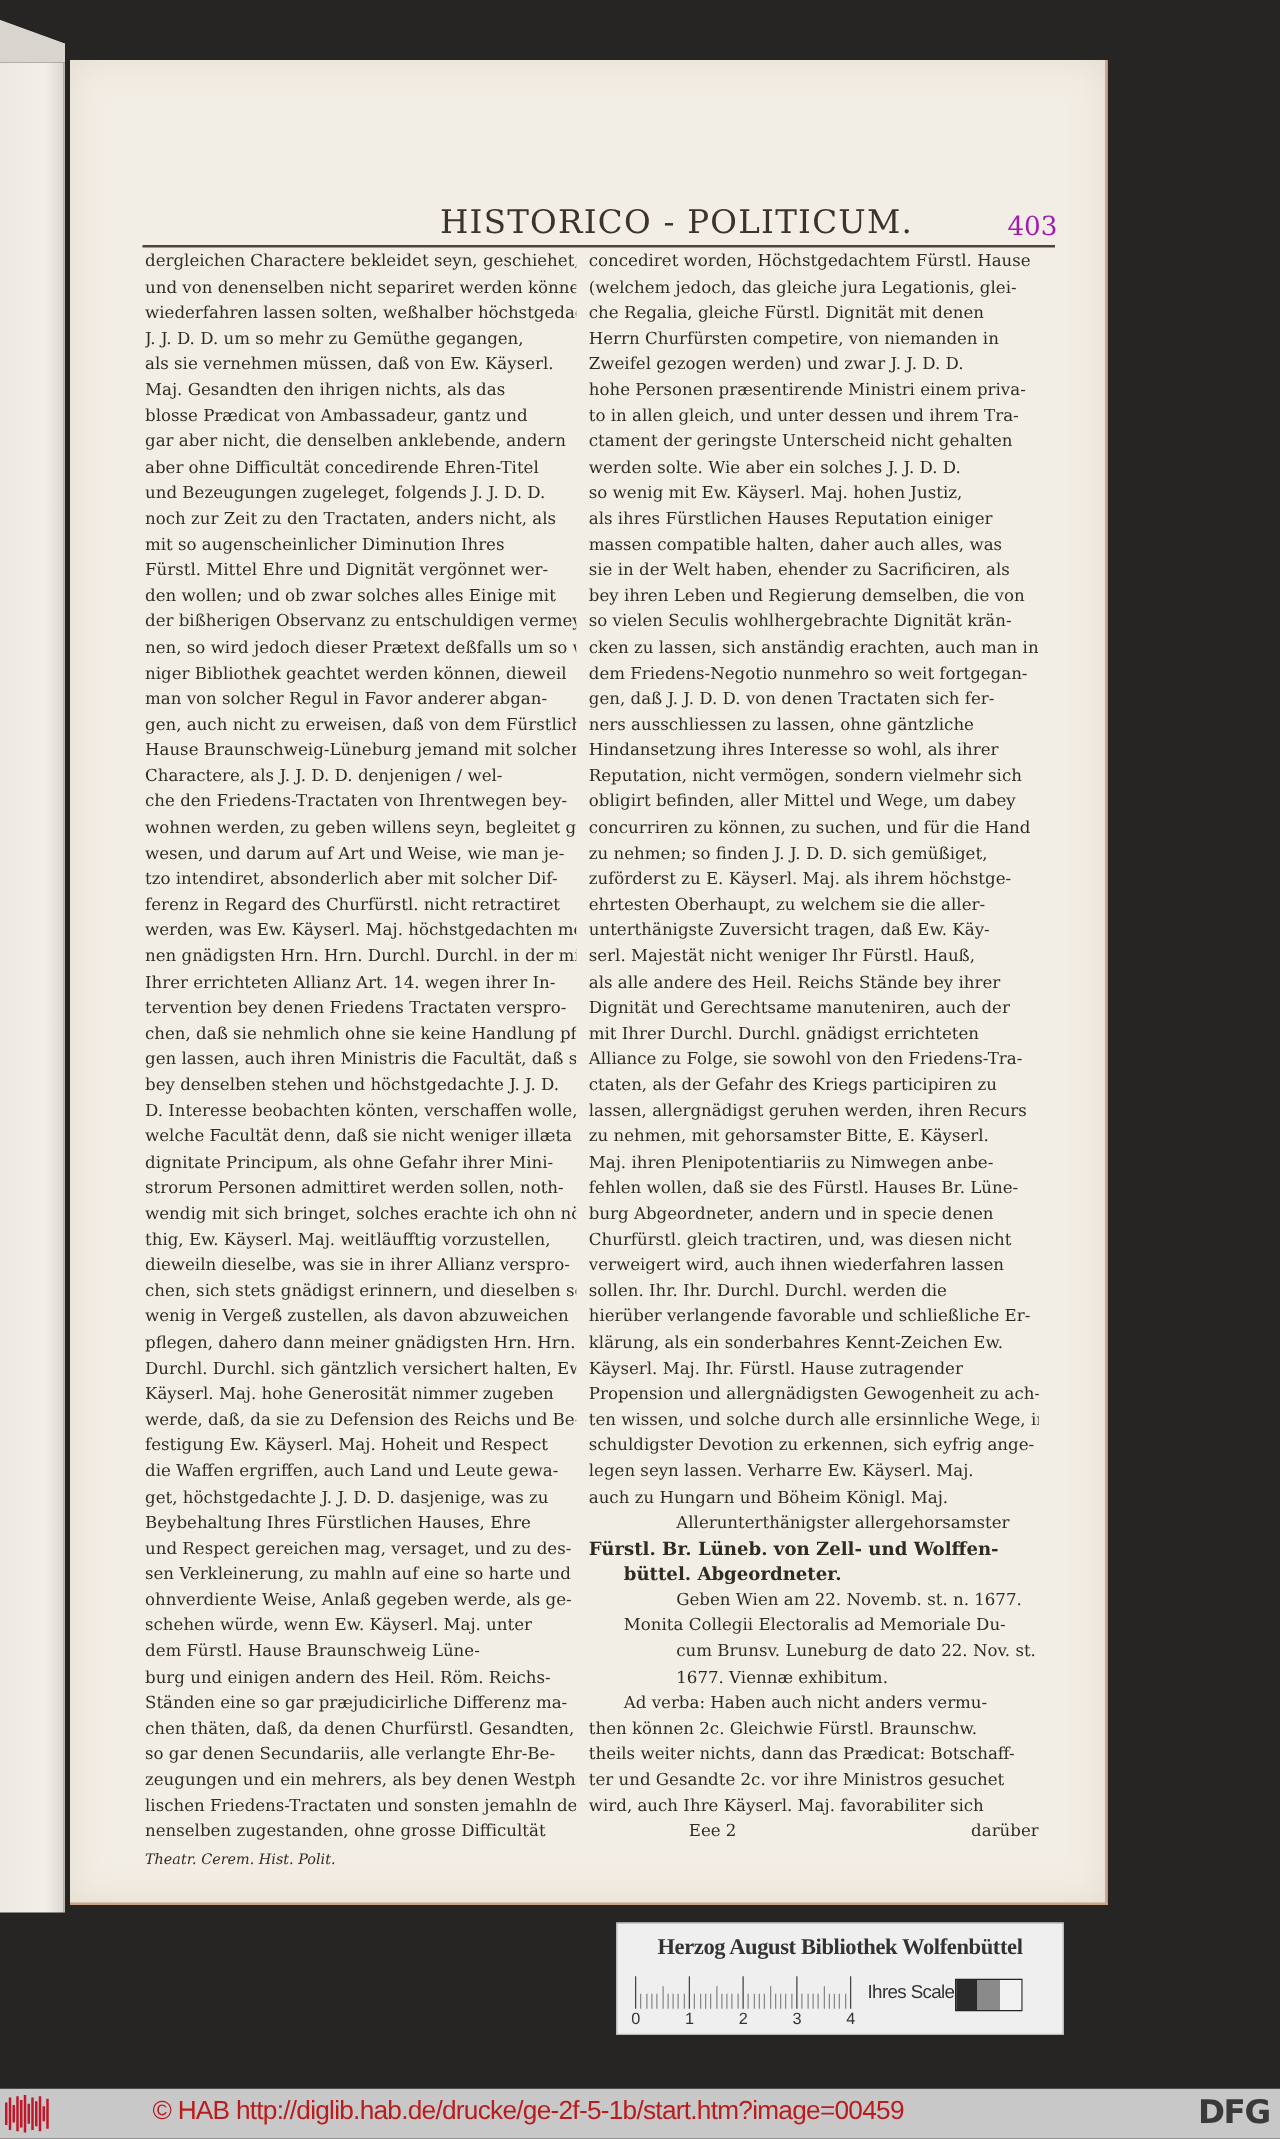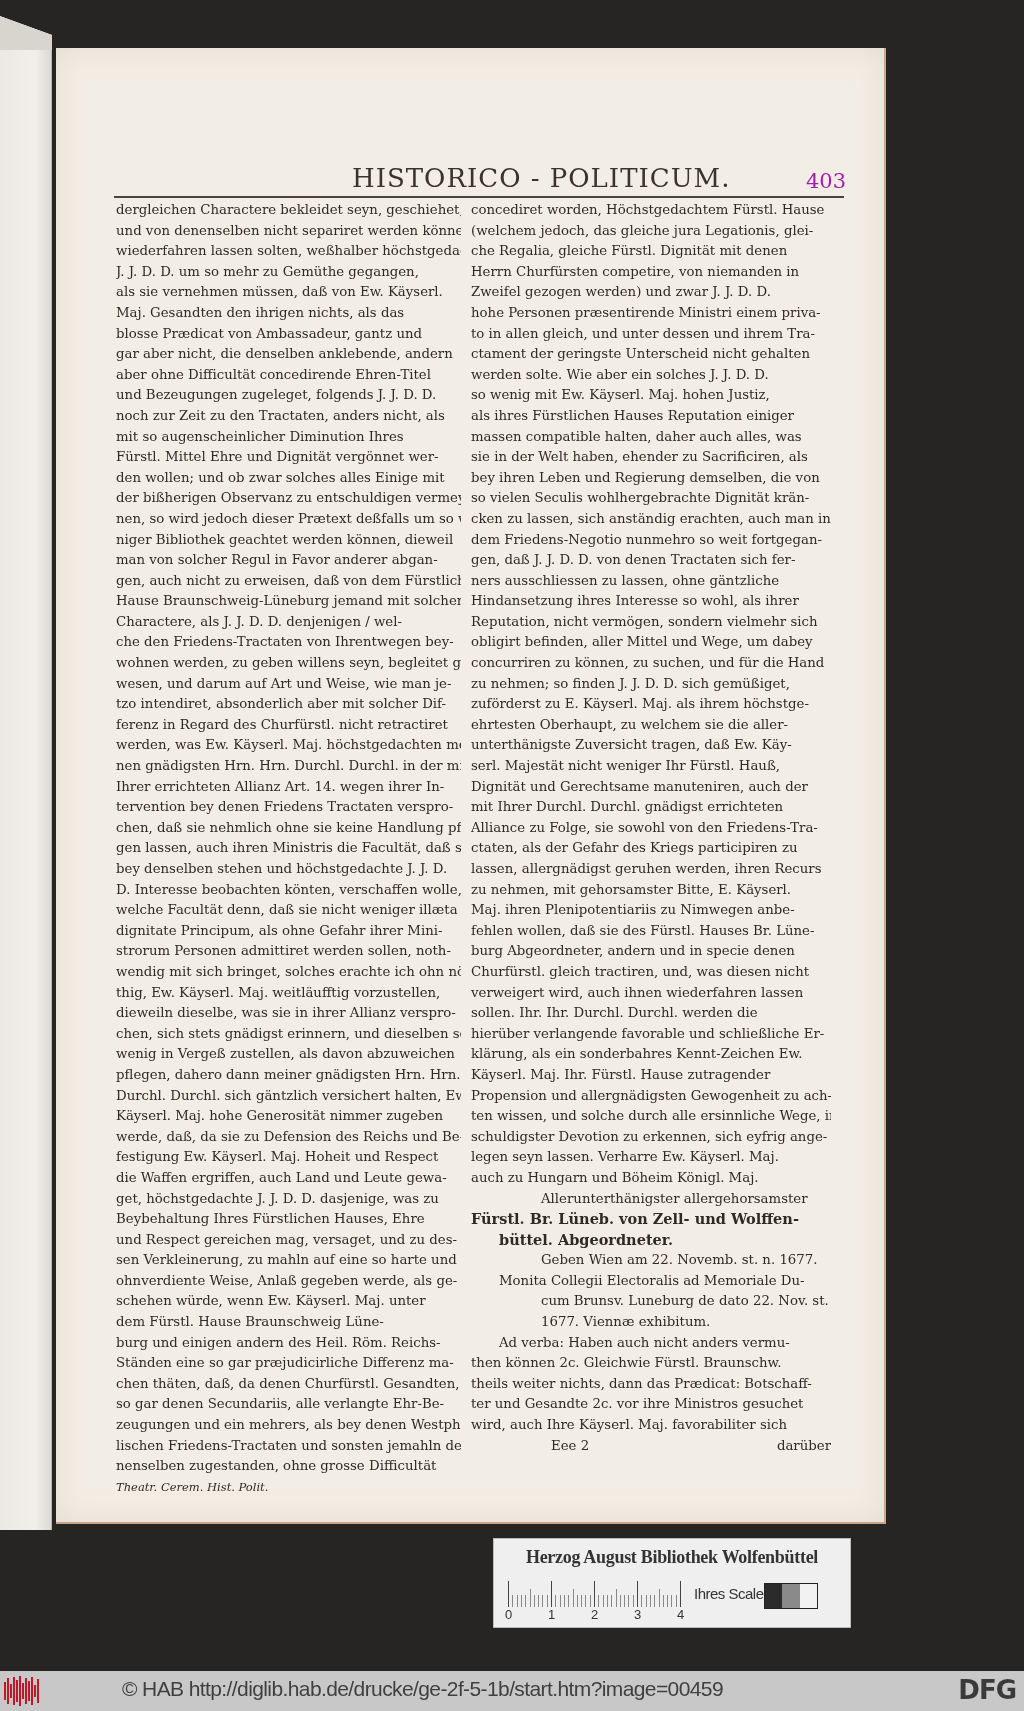--- a/index.html
+++ b/index.html
@@ -80,21 +80,21 @@
     position: absolute; left: 0; top: 1671px; width: 1024px; height: 40px;
     background: #c8c8c8;
   }
   .hab-logo {
     position: absolute; left: 4px; top: 5px; width: 44px; height: 30px;
     display: flex; align-items: center; gap: 1px;
   }
   .hab-logo span { width: 2px; background: #c0182a; display: block; }
   .footer-text {
     position: absolute; left: 122px; top: 6px; font-family: "Liberation Sans", sans-serif;
-    font-size: 21px; color: #404040; letter-spacing: -0.6px;
+    font-size: 21px; color: #b91c1c; letter-spacing: -0.6px;
   }
   .dfg-logo {
     position: absolute; right: 8px; top: 4px; font-family: "DejaVu Sans", sans-serif;
     font-weight: bold; font-size: 26px; color: #3a3a3a; letter-spacing: -1px;
   }
 </style>
 </head>
 <body>
 
 <div class="left-fragment"></div>
@@ -194,20 +194,21 @@
       <div class="line "><span class="line-text">ners ausschliessen zu lassen, ohne gäntzliche</span></div>
       <div class="line "><span class="line-text">Hindansetzung ihres Interesse so wohl, als ihrer</span></div>
       <div class="line "><span class="line-text">Reputation, nicht vermögen, sondern vielmehr sich</span></div>
       <div class="line "><span class="line-text">obligirt befinden, aller Mittel und Wege, um dabey</span></div>
       <div class="line "><span class="line-text">concurriren zu können, zu suchen, und für die Hand</span></div>
       <div class="line "><span class="line-text">zu nehmen; so finden J. J. D. D. sich gemüßiget,</span></div>
       <div class="line "><span class="line-text">zuförderst zu E. Käyserl. Maj. als ihrem höchstge-</span></div>
       <div class="line "><span class="line-text">ehrtesten Oberhaupt, zu welchem sie die aller-</span></div>
       <div class="line "><span class="line-text">unterthänigste Zuversicht tragen, daß Ew. Käy-</span></div>
       <div class="line "><span class="line-text">serl. Majestät nicht weniger Ihr Fürstl. Hauß,</span></div>
+      <div class="line "><span class="line-text">als alle andere des Heil. Reichs Stände bey ihrer</span></div>
       <div class="line "><span class="line-text">Dignität und Gerechtsame manuteniren, auch der</span></div>
       <div class="line "><span class="line-text">mit Ihrer Durchl. Durchl. gnädigst errichteten</span></div>
       <div class="line "><span class="line-text">Alliance zu Folge, sie sowohl von den Friedens-Tra-</span></div>
       <div class="line "><span class="line-text">ctaten, als der Gefahr des Kriegs participiren zu</span></div>
       <div class="line "><span class="line-text">lassen, allergnädigst geruhen werden, ihren Recurs</span></div>
       <div class="line "><span class="line-text">zu nehmen, mit gehorsamster Bitte, E. Käyserl.</span></div>
       <div class="line "><span class="line-text">Maj. ihren Plenipotentiariis zu Nimwegen anbe-</span></div>
       <div class="line "><span class="line-text">fehlen wollen, daß sie des Fürstl. Hauses Br. Lüne-</span></div>
       <div class="line "><span class="line-text">burg Abgeordneter, andern und in specie denen</span></div>
       <div class="line "><span class="line-text">Churfürstl. gleich tractiren, und, was diesen nicht</span></div>

